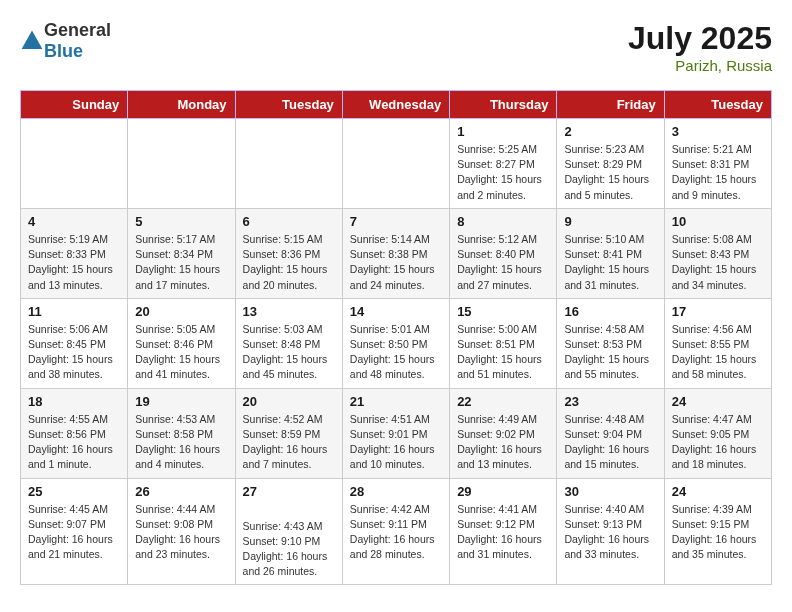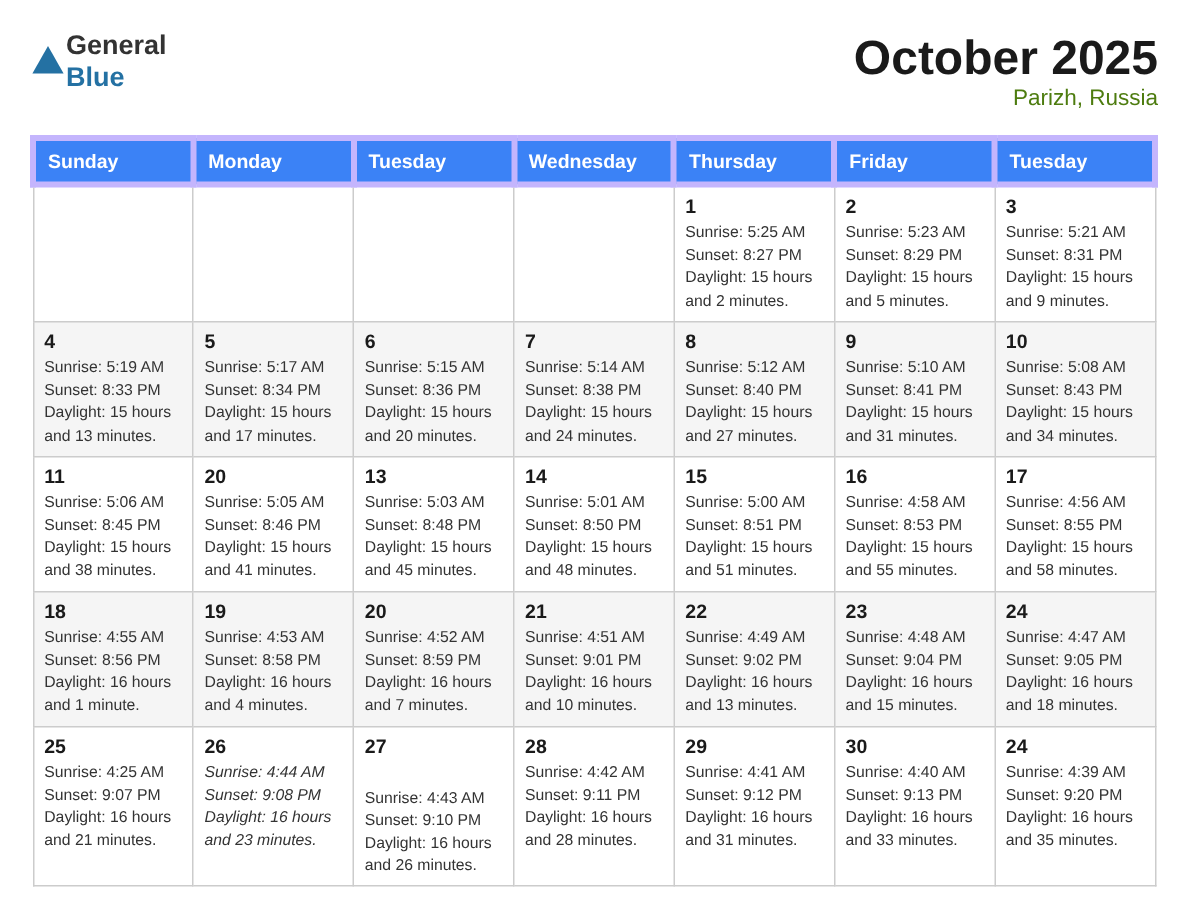--- a/index.html
+++ b/index.html
@@ -36,27 +36,27 @@
     .title-location {
       font-size: 15px;
       color: #4d7c0f;
     }
     .calendar {
       width: 100%;
       border-collapse: collapse;
       border: 1px solid #ccc;
     }
     .calendar th {
-      background-color: #3b82f6;
+      background-color: #b91c1c;
       color: #fff;
       font-size: 13px;
       font-weight: bold;
       padding: 6px 8px;
-      text-align: left;
-      border: 4px solid #c4b5fd;
+      text-align: right;
+      border: 1px solid #c4b5fd;
     }
     .calendar td {
       vertical-align: top;
       padding: 5px 7px;
       border: 1px solid #ccc;
       font-size: 11px;
       color: #333;
       background: #fff;
       min-height: 80px;
       width: calc(100% / 7);
@@ -86,21 +86,21 @@
   <div class="logo">
     <svg class="logo-icon" viewBox="0 0 30 30" xmlns="http://www.w3.org/2000/svg">
       <polygon points="15,2 28,25 2,25" fill="#2471a3"></polygon>
     </svg>
     <div>
       <span style="font-size:18px;font-weight:bold;color:#333;">General</span><br>
       <span style="font-size:18px;font-weight:bold;color:#2471a3;">Blue</span>
     </div>
   </div>
   <div class="title-block">
-    <div class="title-month">October 2025</div>
+    <div class="title-month">July 2025</div>
     <div class="title-location">Parizh, Russia</div>
   </div>
 </div>
 
 <table class="calendar">
   <thead>
     <tr>
     <th>Sunday</th>
         <th>Monday</th>
         <th>Tuesday</th>
@@ -287,28 +287,28 @@
           <div class="day-num">24</div>
           <div class="day-detail" style="white-space: pre-line;">Sunrise: 4:47 AM
 Sunset: 9:05 PM
 Daylight: 16 hours
 and 18 minutes.</div>
         </td>
       </tr>
       <tr>
         <td>
           <div class="day-num">25</div>
-          <div class="day-detail" style="white-space: pre-line;">Sunrise: 4:25 AM
+          <div class="day-detail" style="white-space: pre-line;">Sunrise: 4:45 AM
 Sunset: 9:07 PM
 Daylight: 16 hours
 and 21 minutes.</div>
         </td>
         <td>
           <div class="day-num">26</div>
-          <div class="day-detail" style="white-space: pre-line; font-style: italic;">Sunrise: 4:44 AM
+          <div class="day-detail" style="white-space: pre-line;">Sunrise: 4:44 AM
 Sunset: 9:08 PM
 Daylight: 16 hours
 and 23 minutes.</div>
         </td>
         <td>
           <div class="day-num">27</div>
           <div class="day-detail" style="white-space: pre-line; margin-top: 20px;">Sunrise: 4:43 AM
 Sunset: 9:10 PM
 Daylight: 16 hours
 and 26 minutes.</div>
@@ -330,19 +330,19 @@
         <td>
           <div class="day-num">30</div>
           <div class="day-detail" style="white-space: pre-line;">Sunrise: 4:40 AM
 Sunset: 9:13 PM
 Daylight: 16 hours
 and 33 minutes.</div>
         </td>
         <td>
           <div class="day-num">24</div>
           <div class="day-detail" style="white-space: pre-line;">Sunrise: 4:39 AM
-Sunset: 9:20 PM
+Sunset: 9:15 PM
 Daylight: 16 hours
 and 35 minutes.</div>
         </td>
       </tr>
     </tbody>
 </table>
 
 </body></html>

